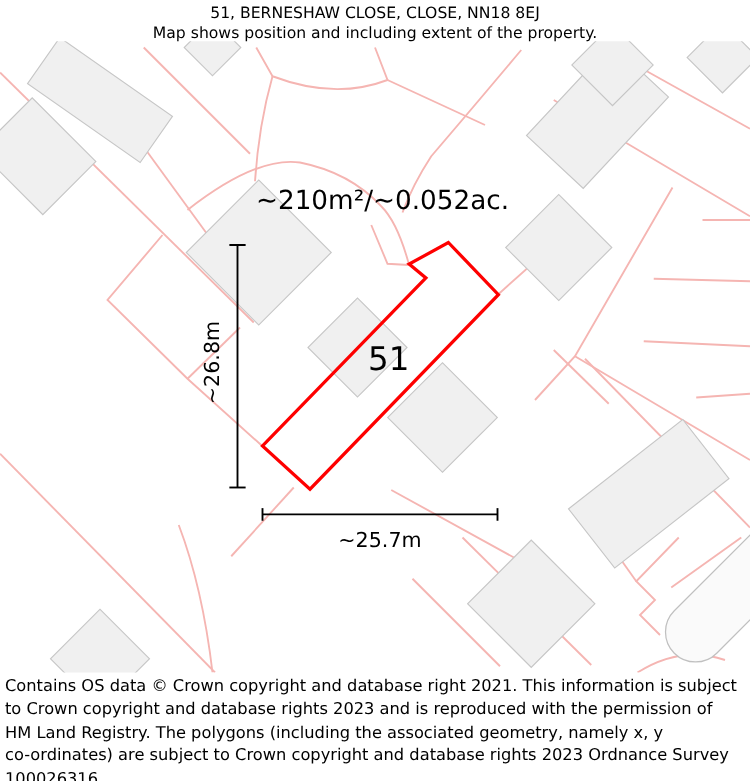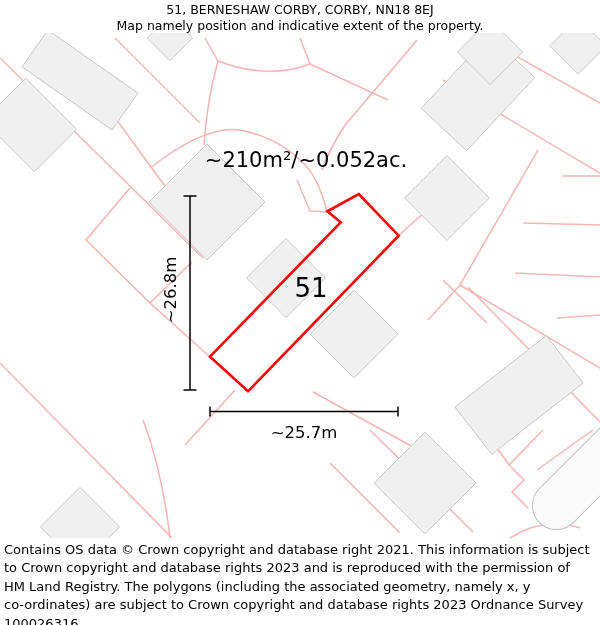--- a/index.html
+++ b/index.html
@@ -19,22 +19,22 @@
   .bldg-road{fill:#fafafa;stroke:#c0c0c0;stroke-width:1;}
   .plot{fill:none;stroke:#fe0000;stroke-width:2.6;stroke-linejoin:miter;}
   .dim{stroke:#000;stroke-width:1.5;fill:none;}
 </style>
 </head>
 <body>
 
 <div class="page">
 
   <div class="header">
-    <div>51, BERNESHAW CORBY, CORBY, NN18 8EJ</div>
-    <div>Map namely position and indicative extent of the property.</div>
+    <div>51, BERNESHAW CLOSE, CLOSE, NN18 8EJ</div>
+    <div>Map shows position and including extent of the property.</div>
   </div>
 
   <div class="map-wrap">
     <svg width="600" height="505" viewBox="0 33 600 505">
 
       <g class="parcel">
         <path d="M0,58 L203,258"></path>
         <path d="M57,38 L175,200"></path>
         <path d="M115,38 L200,123"></path>
         <path d="M130,188 L86,240 L150,303 L210,357"></path>

